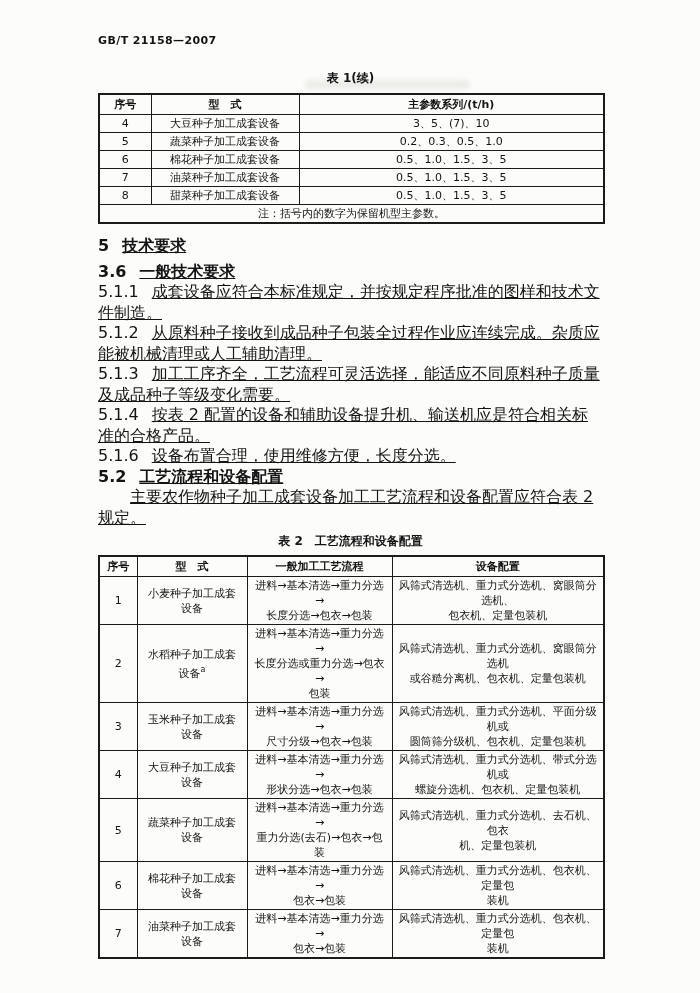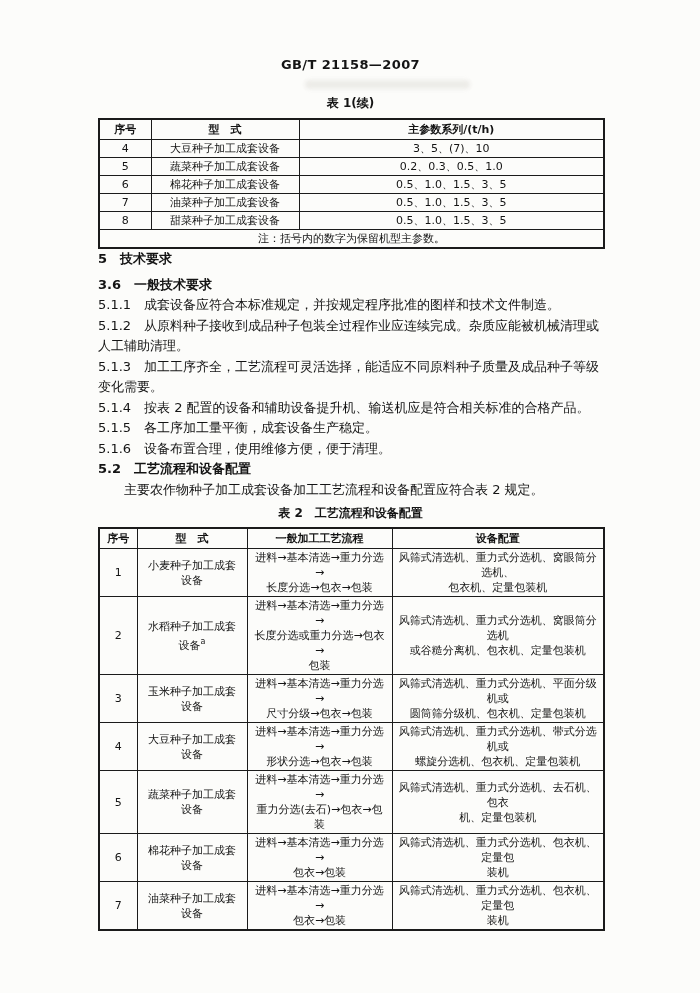--- a/index.html
+++ b/index.html
@@ -15,22 +15,22 @@
     background:#fcfcfa;
     overflow:hidden;
   }
   .bleed {
     position:absolute; left:305px; top:80px; width:165px; height:9px;
     background:#e6e5e0; filter:blur(2px); border-radius:4px; opacity:.7;
   }
   .content { position:absolute; left:98px; top:0; width:505px; }
 
   .doc-number {
-    margin-top:57px; text-align:center;
-    font-weight:bold; font-size:13px; letter-spacing:.4px;
+    margin-top:34px; text-align:left;
+    font-weight:bold; font-size:11px; letter-spacing:.4px;
   }
 
   .t-caption {
     text-align:center; font-weight:bold; font-size:12px;
   }
   .t1cap { margin-top:23px; margin-bottom:6px; }
   .t2cap { margin-top:5px; margin-bottom:5px; }
 
   table.tbl {
     border-collapse:collapse; width:505px; table-layout:fixed;
@@ -41,21 +41,21 @@
     padding:1px 6px; line-height:15px;
     text-align:center; vertical-align:middle;
     overflow:hidden;
   }
   table.tbl th { font-weight:bold; height:17px; }
   table.t1 td { height:14px; }
   td.note-cell { text-align:left; padding-left:20px;margin-left:20px; }
   td.pre { white-space:pre-line; text-align:left; padding-left:8px; }
   sup.mk { font-size:8px; vertical-align:super; }
 
-  .clauses { font-size:13px; line-height:20.5px; }
+  .clauses { margin-top:12px; font-size:16px; line-height:20.5px;text-decoration:underline; }
   .clause { white-space:normal; }
   .clause .cid { display:inline-block; margin-right:13px; }
   .clause.bold { font-weight:bold; }
   .clause.sp-after { margin-bottom:5px; }
   .clause.indent { text-indent:2em; }
 </style>
 </head>
 <body>
 
 <div class="page">
@@ -124,24 +124,21 @@
       <div class="clause">
         <span class="cid">5.1.2</span><span>从原料种子接收到成品种子包装全过程作业应连续完成。杂质应能被机械清理或人工辅助清理。</span>
       </div>
       <div class="clause">
         <span class="cid">5.1.3</span><span>加工工序齐全，工艺流程可灵活选择，能适应不同原料种子质量及成品种子等级变化需要。</span>
       </div>
       <div class="clause">
         <span class="cid">5.1.4</span><span>按表 2 配置的设备和辅助设备提升机、输送机应是符合相关标准的合格产品。</span>
       </div>
       <div class="clause">
-        <span class="cid">5.1.5</span><span>各工序加工量平衡，成套设备生产稳定。</span>
-      </div>
-      <div class="clause">
-        <span class="cid">5.1.6</span><span>设备布置合理，使用维修方便，便于清理。</span>
+        <span class="cid">5.1.6</span><span>设备布置合理，使用维修方便，长度分选。</span>
       </div>
       <div class="clause bold">
         <span class="cid">5.2</span><span>工艺流程和设备配置</span>
       </div>
       <div class="clause indent">
         <span>主要农作物种子加工成套设备加工工艺流程和设备配置应符合表 2 规定。</span>
       </div>
     </div>
 
     <div class="t-caption t2cap">表 2　工艺流程和设备配置</div>

